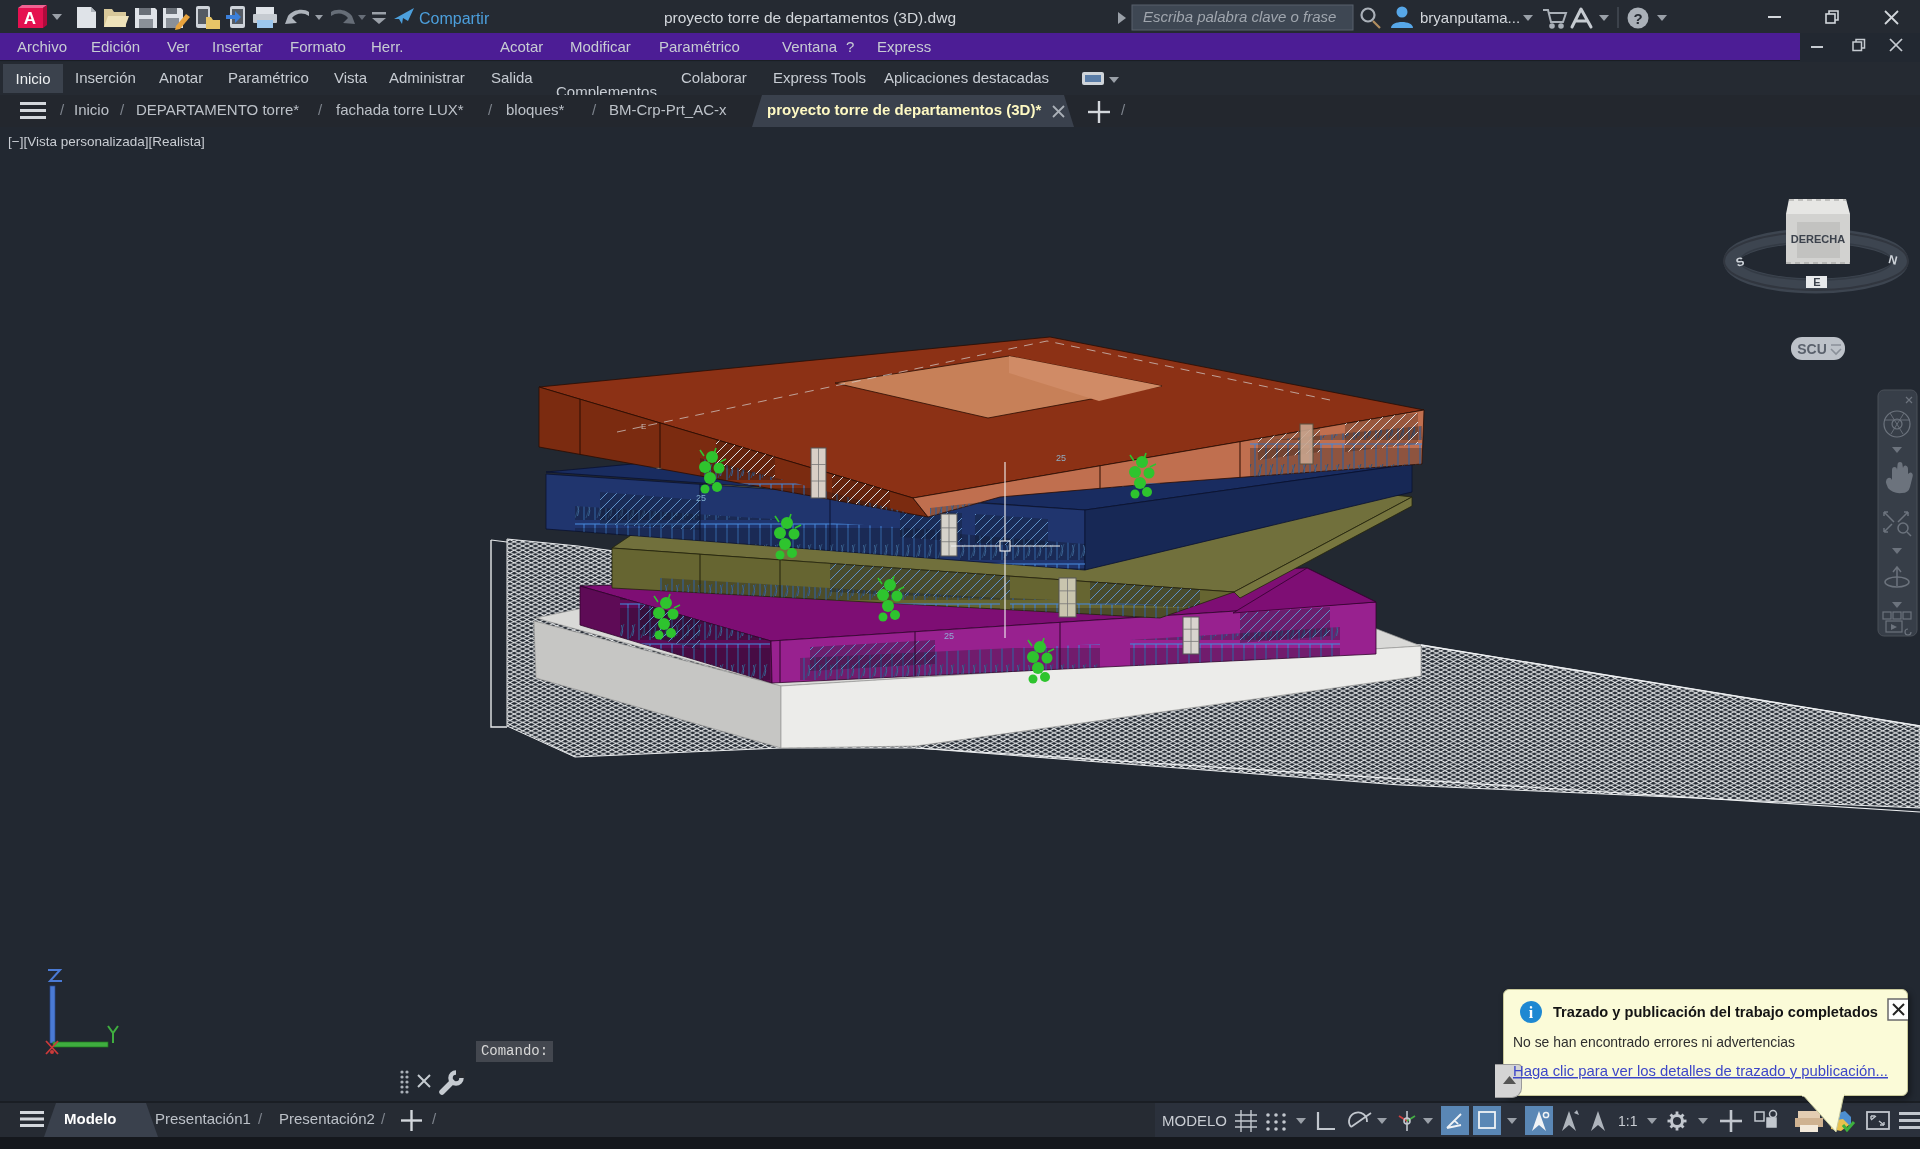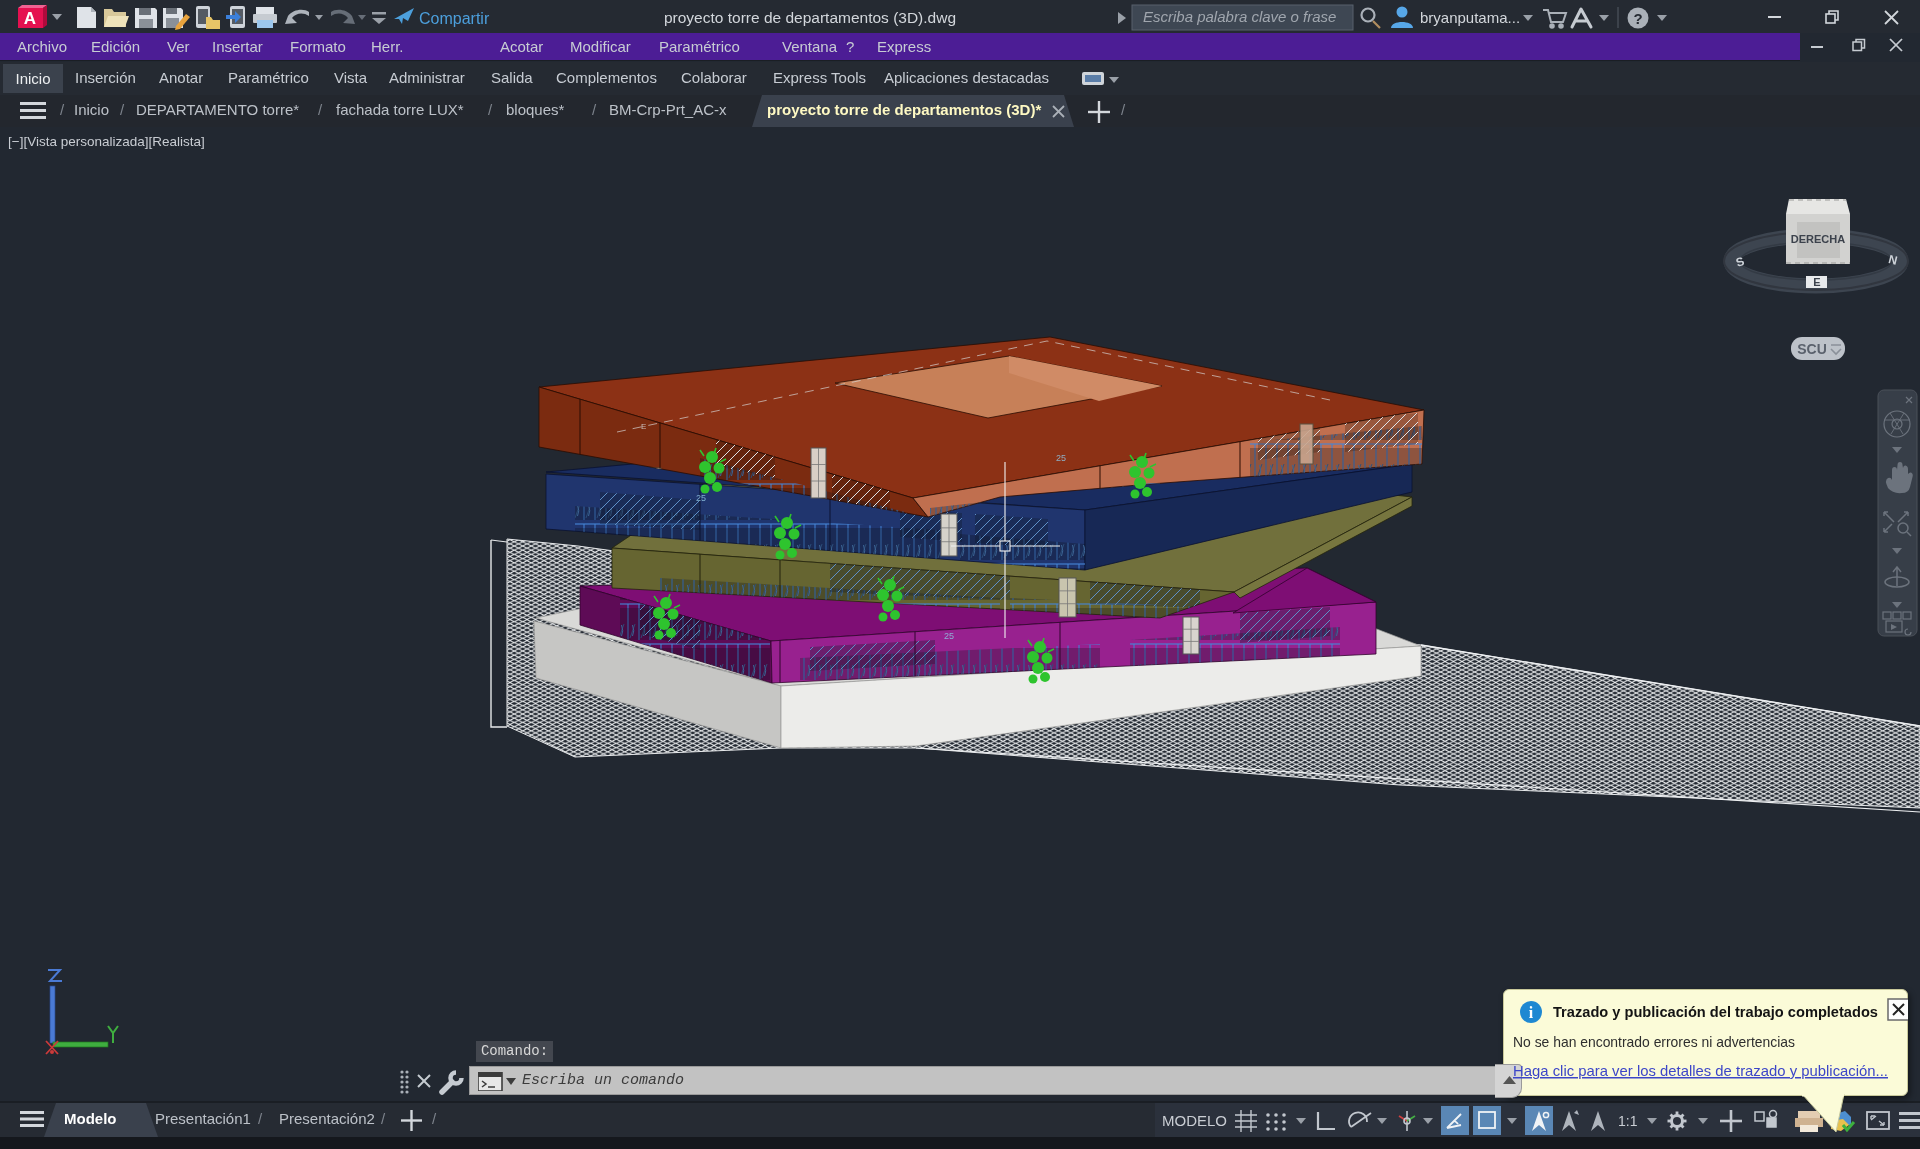--- a/index.html
+++ b/index.html
@@ -163,21 +163,21 @@
     </svg>
   </div>
   <div id="ribbon" class="abs">
     <div class="abs" style="left:3px;top:2px;width:60px;height:29px;background:#3b424d;color:#eceef0;text-align:center;line-height:29px;">Inicio</div>
     <span class="menuitem" style="left:75px;top:7px;">Inserción</span>
     <span class="menuitem" style="left:159px;top:7px;">Anotar</span>
     <span class="menuitem" style="left:228px;top:7px;">Paramétrico</span>
     <span class="menuitem" style="left:334px;top:7px;">Vista</span>
     <span class="menuitem" style="left:389px;top:7px;">Administrar</span>
     <span class="menuitem" style="left:491px;top:7px;">Salida</span>
-    <span class="menuitem" style="left:556px;top:7px;text-align:right;">Complementos</span>
+    <span class="menuitem" style="left:556px;top:21px;text-align:right;">Complementos</span>
     <span class="menuitem" style="left:681px;top:7px;">Colaborar</span>
     <span class="menuitem" style="left:773px;top:7px;">Express Tools</span>
     <span class="menuitem" style="left:884px;top:7px;">Aplicaciones destacadas</span>
     <svg class="abs" style="left:1082px;top:8px;" width="40" height="20" xmlns="http://www.w3.org/2000/svg">
       <rect x="0" y="2" width="22" height="13" rx="2" fill="#cfd4da"></rect>
         <rect x="3" y="5" width="16" height="7" fill="#5a7da8"></rect>
       <polygon points="27,7 37,7 32,13" fill="#9aa0a8"></polygon>
     </svg>
   </div>
   <div id="filetabs" class="abs" style="color:#bcc1c8; font-size:15px;">
@@ -490,29 +490,20 @@
     <g stroke="#c6cbd1" stroke-width="2">
         <line x1="22" y1="9" x2="34" y2="21"></line>
         <line x1="34" y1="9" x2="22" y2="21"></line>
       </g>
     <g>
       <line x1="46" y1="26" x2="56" y2="16" stroke="#c6cbd1" stroke-width="5.5" stroke-linecap="round"></line>
       <circle cx="60" cy="12" r="5.5" fill="none" stroke="#c6cbd1" stroke-width="4.5"></circle>
       <rect x="60" y="4" width="9" height="8" fill="#262a31"></rect>
     </g>
   </svg>
-  <div id="cmdfield" class="abs">
-    <svg class="abs" style="left:8px;top:5px;" width="42" height="19" xmlns="http://www.w3.org/2000/svg">
-      <rect x="0" y="0" width="24" height="19" fill="#e8e8e8" stroke="#3c3c3c" stroke-width="1.6"></rect>
-      <rect x="0" y="0" width="24" height="5" fill="#3c3c3c"></rect>
-      <path d="M4 9 l4 3 l-4 3 M10 15 h7" stroke="#3c3c3c" stroke-width="1.5" fill="none"></path>
-      <polygon points="28,6 38,6 33,13" fill="#3c3c3c"></polygon>
-    </svg>
-    <span style="position:absolute;left:52px;">Escriba un comando</span>
-  </div>
 
   <div class="abs" style="left:1503px;top:989px;width:405px;height:107px;background:#fbfbd8;border:1px solid #c8c89a;border-radius:6px;box-shadow:2px 3px 6px rgba(0,0,0,0.45);z-index:20;"></div>
   <svg class="abs" style="left:1780px;top:1094px;z-index:21;" width="70" height="42" xmlns="http://www.w3.org/2000/svg">
     <polygon points="22,0 64,0 56,38" fill="#fbfbd8" stroke="#c8c89a" stroke-width="1"></polygon>
     <rect x="22" y="0" width="42" height="2.5" fill="#fbfbd8"></rect>
   </svg>
   <svg class="abs" style="left:1503px;top:989px;z-index:22;" width="405" height="107" xmlns="http://www.w3.org/2000/svg">
     <circle cx="28" cy="23" r="11" fill="#1e88d2"></circle>
     <text x="28" y="29" font-size="16" font-weight="bold" fill="#ffffff" text-anchor="middle" font-family="Liberation Serif,serif">i</text>
     <text x="50" y="28" font-size="15" font-weight="bold" fill="#141414" textLength="325" lengthAdjust="spacingAndGlyphs">Trazado y publicación del trabajo completados</text>

